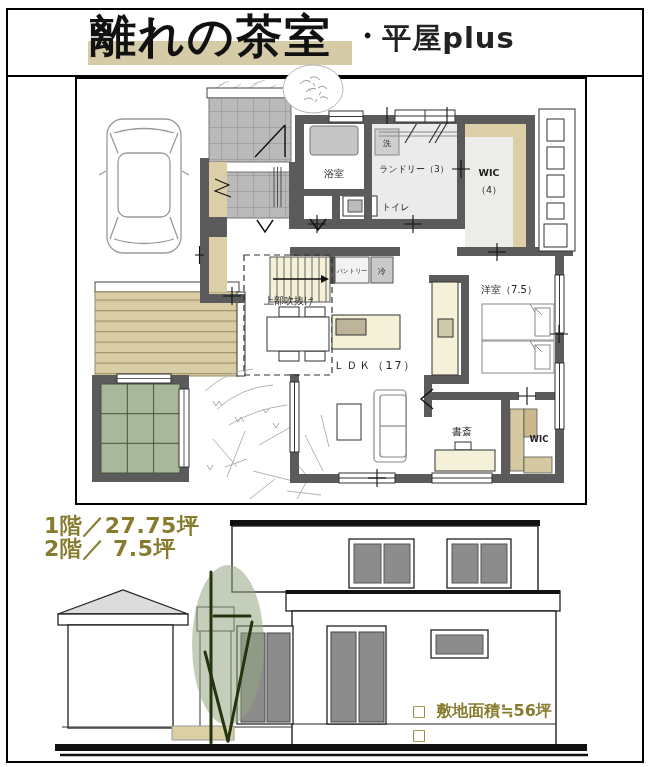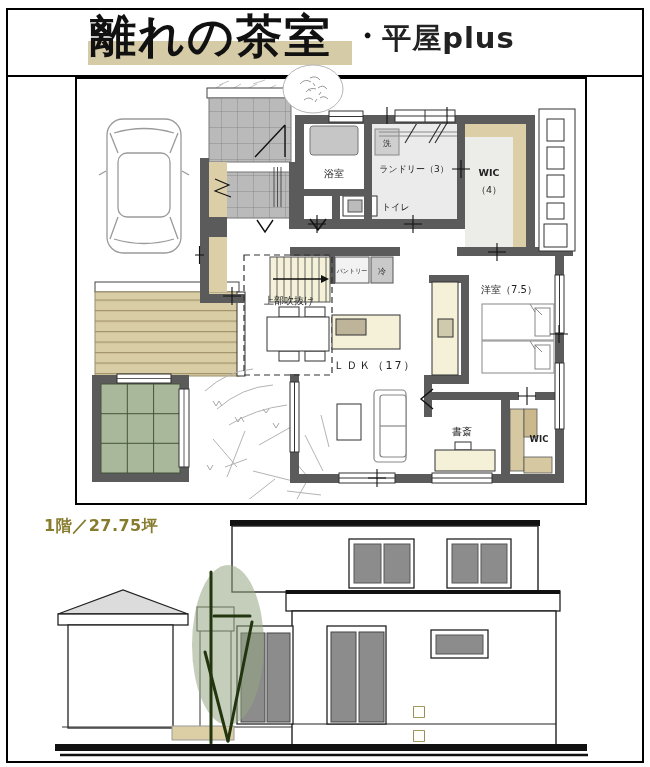--- a/index.html
+++ b/index.html
@@ -13,21 +13,21 @@
     font-size:46px; font-weight:bold; letter-spacing:2px; color:#111;
     background:linear-gradient(to bottom, transparent 58%, #d5cba6 58%);
     padding:0 20px 2px 2px;
   }
   .title-sep { font-size:30px; font-weight:bold; color:#111; vertical-align:6px; }
   .title-sub { font-size:29px; font-weight:bold; color:#222; letter-spacing:1px; vertical-align:4px; }
   .title-rule { position:absolute; left:8px; width:634px; top:75px; border-top:2px solid #000; z-index:1; }
   .plan-panel { position:absolute; left:75px; top:77px; width:508px; height:424px; border:2px solid #000; background:#fff; z-index:2; }
   .plan-panel svg { display:block; width:504px; height:420px; }
   .shrub { position:absolute; left:280px; top:62px; z-index:3; }
-  .stats { position:absolute; left:44px; top:514px; color:#877c2e; font-weight:bold; font-size:16px; line-height:23px; letter-spacing:.5px; z-index:2; }
+  .stats { position:absolute; left:44px; top:514px; color:#877c2e; font-weight:bold; font-size:22px; line-height:23px; letter-spacing:.5px; z-index:2; }
   .elevation { position:absolute; left:0; top:510px; z-index:1; }
   .notes { position:absolute; left:412px; top:699px; color:#877c2e; font-weight:bold; font-size:16px; line-height:24px; z-index:4; }
   .note-row { display:flex; align-items:center; gap:10px; white-space:nowrap; }
   .note-bullet { font-size:15px; }
   svg text { font-family:"DejaVu Sans","Liberation Sans",sans-serif; fill:#222; }
 </style>
 </head>
 <body>
 
 <div class="page">
@@ -273,20 +273,21 @@
   <svg class="shrub" width="66" height="54" viewBox="0 0 66 54">
     <ellipse cx="33" cy="27" rx="30" ry="24" fill="#fff" stroke="#b5b5b5" stroke-width="1"></ellipse>
     <g stroke="#9a9a9a" stroke-width="1" fill="none">
       <path d="M20,22 q5,-6 11,-2 M30,16 q6,-3 10,2 M26,30 q4,-5 10,-3 M38,26 q5,-4 9,1 M24,38 q5,-4 9,0 M40,36 q4,-3 8,1"></path>
       <path d="M33,21 l2,3 M28,27 l3,2 M41,30 l-2,3 M35,40 l2,-3"></path>
     </g>
   </svg>
 
   <div class="stats">
     <div>1階／27.75坪</div>
+    <div>2階／ 7.5坪</div>
   </div>
 
   <svg class="elevation" width="650" height="257" viewBox="0 0 650 257">
 
     <g>
       <polygon points="58,104 188,104 123,80" fill="#dcdcdc" stroke="#222" stroke-width="1.3"></polygon>
       <rect x="58" y="104" width="130" height="11" fill="#fff" stroke="#222" stroke-width="1.3"></rect>
       <rect x="68" y="115" width="105" height="103" fill="#fff" stroke="#222" stroke-width="1.3"></rect>
     </g>
 
@@ -341,18 +342,19 @@
 
     <g>
       <rect x="55" y="234" width="532" height="7" fill="#111"></rect>
       <line x1="60" y1="245" x2="588" y2="245" stroke="#111" stroke-width="2.5"></line>
     </g>
   </svg>
 
   <div class="notes">
     <div class="note-row">
       <span class="note-bullet">□</span>
+      <span>敷地面積≒56坪</span>
     </div>
     <div class="note-row">
       <span class="note-bullet">□</span>
     </div>
   </div>
 </div>
 
 </body></html>

